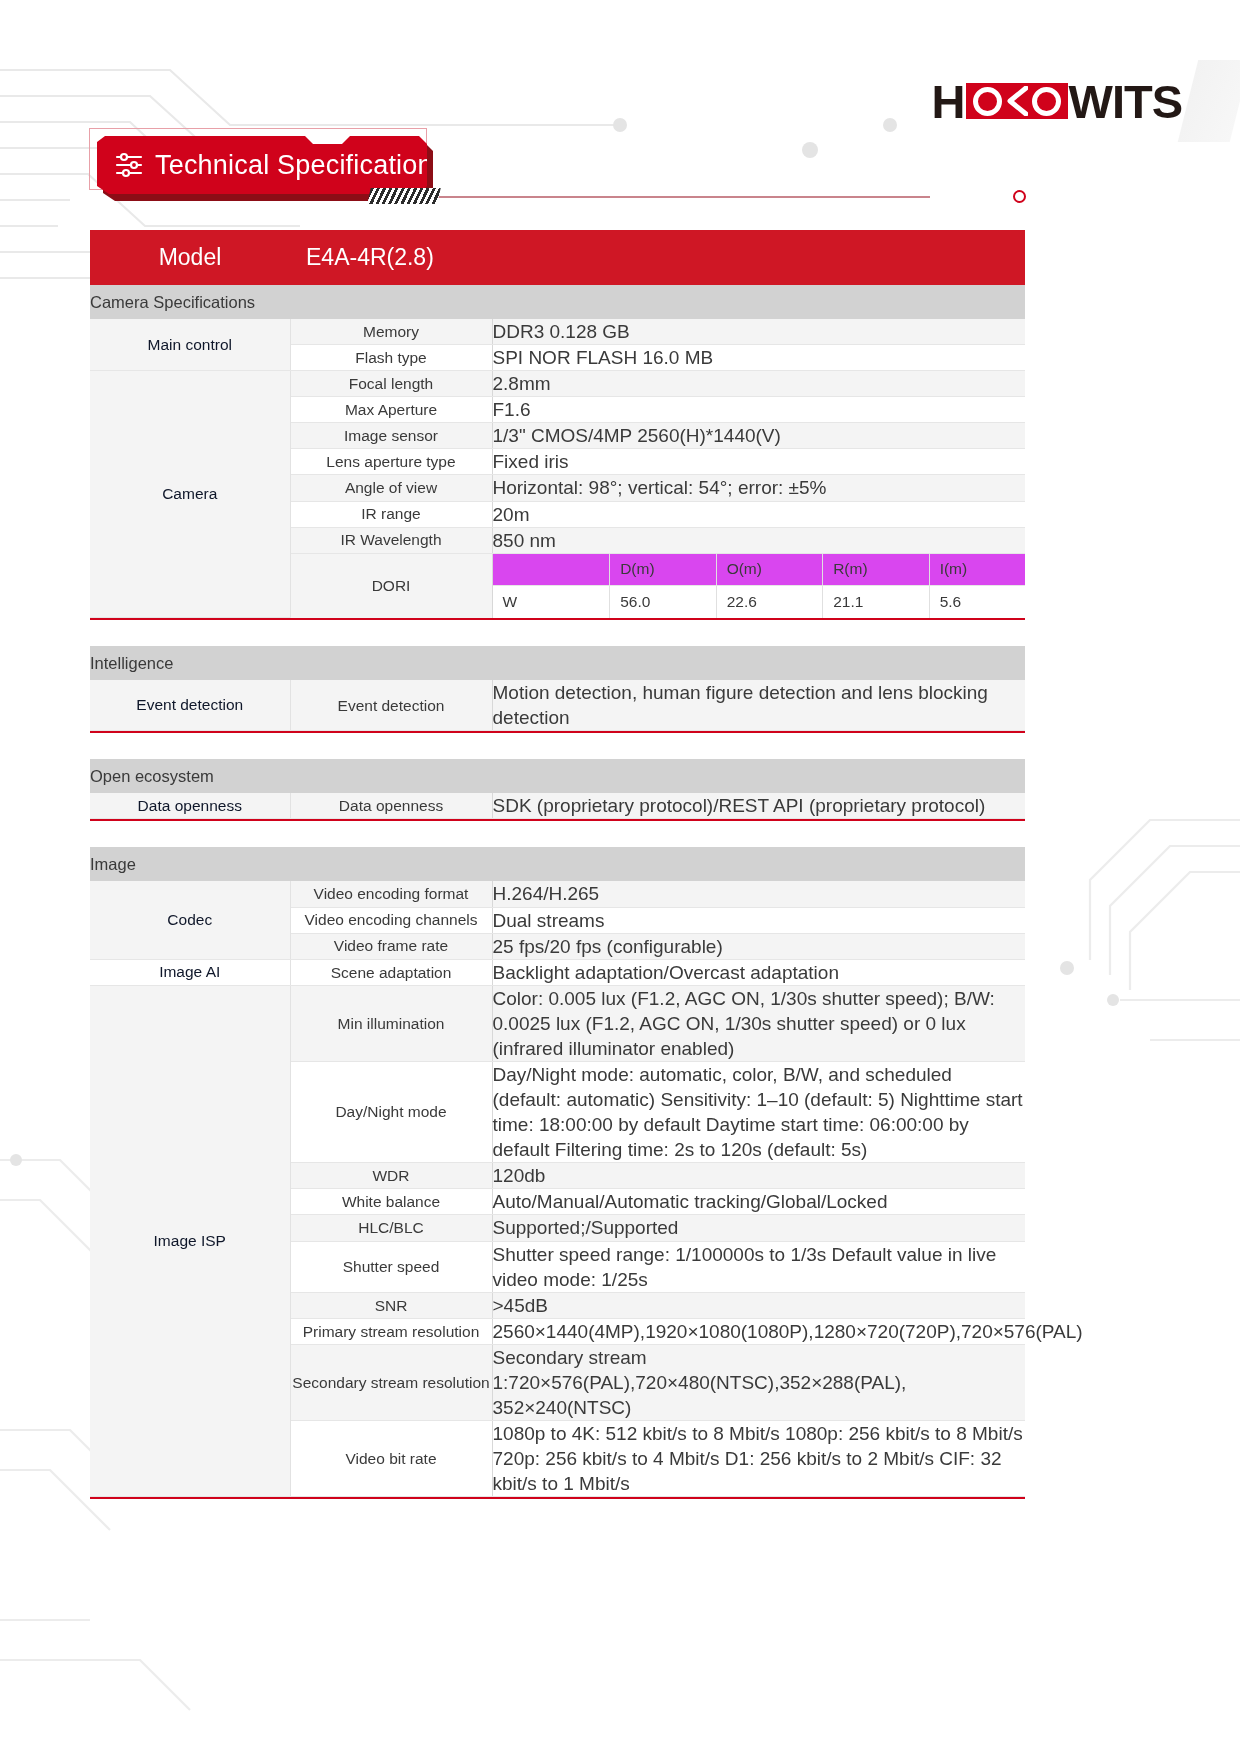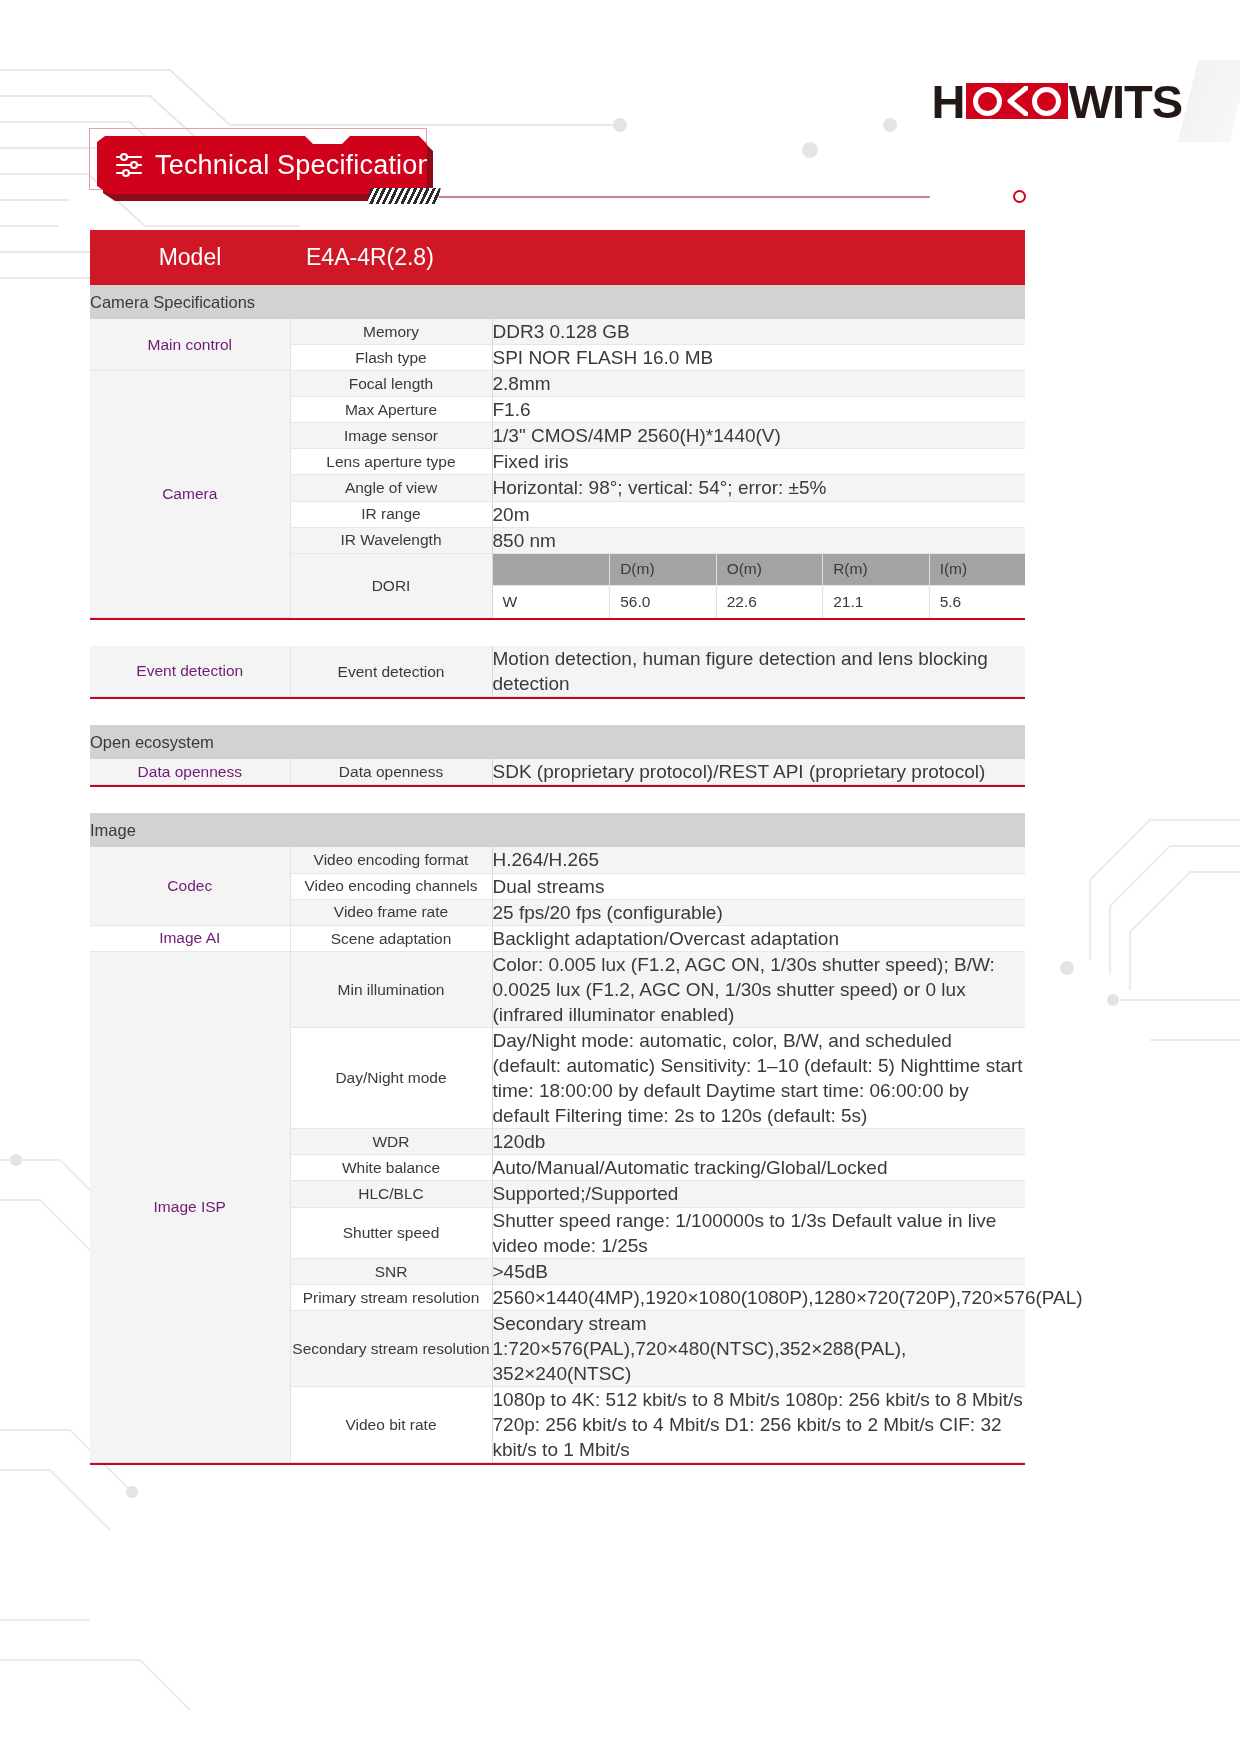--- a/index.html
+++ b/index.html
@@ -159,21 +159,21 @@
     height: 34px;
     font-size: 16.5px;
     color: #3a3a3a;
     padding-left: 22px;
   }
 
   .cat {
     width: 200px;
     text-align: center;
     font-size: 15.5px;
-    color: #701a75;
+    color: #0f172a;
     border-right: 1px solid #e2e2e2;
   }
   .sub {
     width: 202px;
     text-align: center;
     font-size: 15.5px;
     color: #3a3a3a;
     border-right: 1px solid #d8d8d8;
     padding: 5px 4px;
     line-height: 1.25;
@@ -202,21 +202,21 @@
     color: #3a3a3a;
   }
   table.dori td {
     height: 32px;
     padding-left: 10px;
     border-right: 1px solid #e0e0e0;
     border-bottom: 1px solid #e6e6e6;
   }
   table.dori tr:last-child td { border-bottom: none; }
   table.dori td:last-child { border-right: none; }
-  .dori-head td { background: #a3a3a3; }
+  .dori-head td { background: #d946ef; }
   .dori-body td { background: #ffffff; }
   .dori-wrap { padding: 0; vertical-align: top; }
   .dori-label {
     width: 202px;
     text-align: center;
     background: #f1f1f1;
     border-right: 1px solid #d8d8d8;
     font-size: 15.5px;
     color: #3a3a3a;
   }
@@ -393,20 +393,23 @@
     </table>
     <div class="redrule"></div>
     <div class="gapwhite"></div>
     <table class="spec">
       <colgroup>
         <col style="width:200px">
         <col style="width:202px">
         <col style="width:533px">
       </colgroup>
       <tbody>
+        <tr class="sec-gray">
+          <td colspan="3">Intelligence</td>
+        </tr>
         <tr class="rowA line">
           <td class="cat" rowspan="1">Event detection</td>
           <td class="sub">Event detection</td>
           <td class="val">Motion detection, human figure detection and lens blocking detection</td>
         </tr>
       </tbody>
     </table>
     <div class="redrule"></div>
     <div class="gapwhite"></div>
     <table class="spec">

